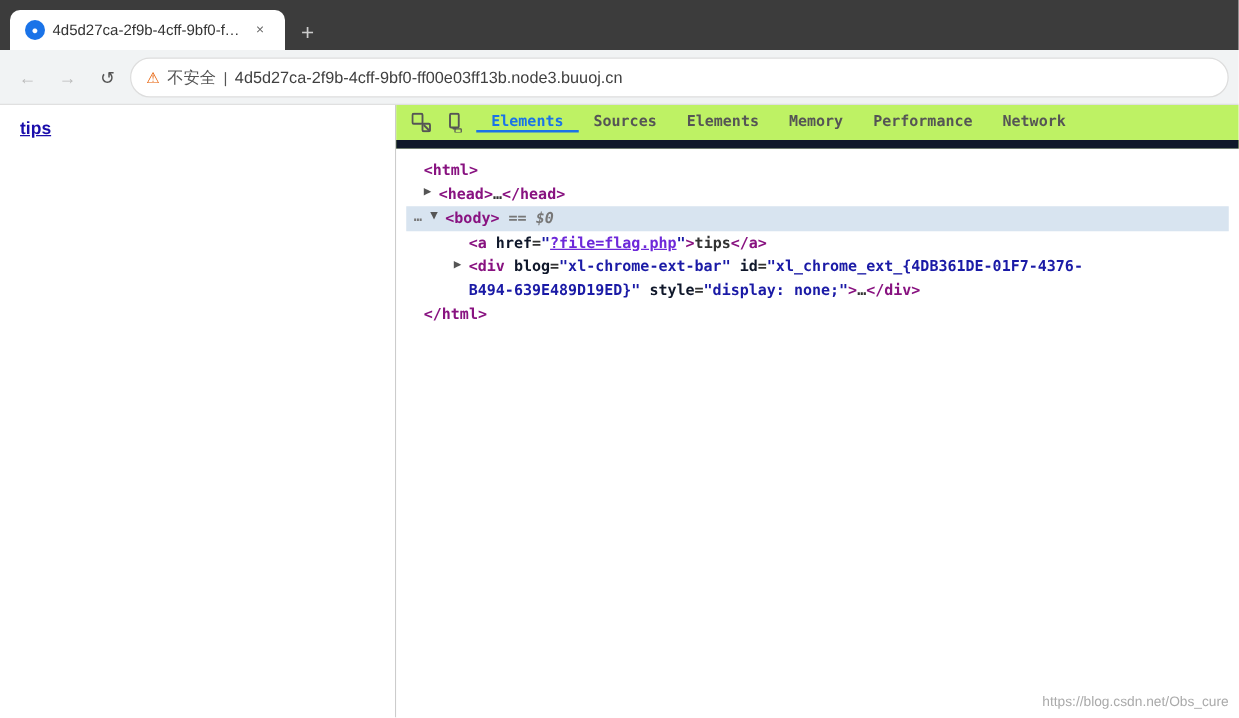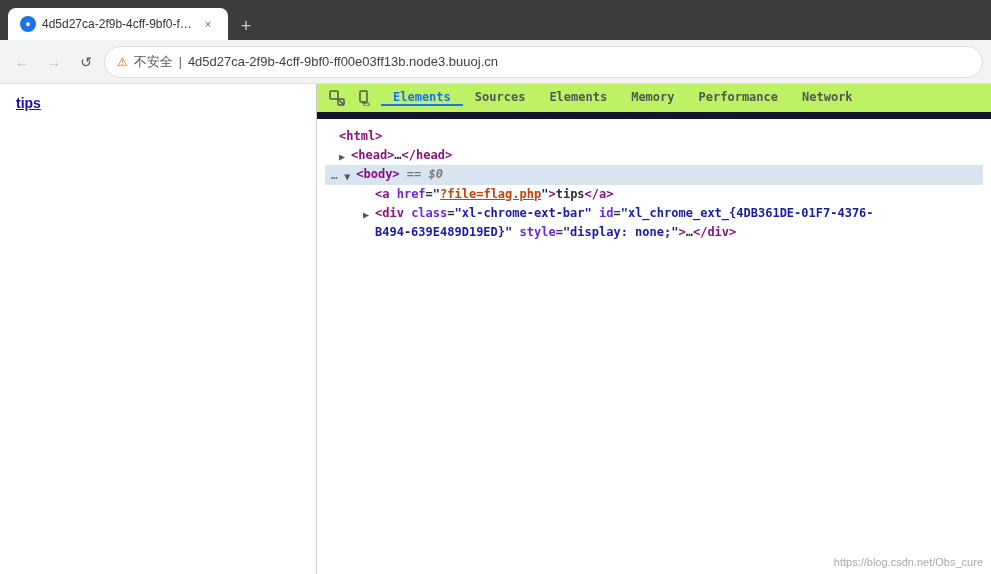--- a/index.html
+++ b/index.html
@@ -175,41 +175,41 @@
       background: #fff;
     }
 
     .dom-tree {
       padding: 4px 8px;
       line-height: 1.6;
     }
 
     .dom-line {
       display: flex;
-      align-items: flex-end;
+      align-items: flex-start;
       padding: 0 2px;
       white-space: pre;
     }
     .dom-line.highlighted {
       background: #d8e4f0;
     }
 
     .expand-arrow {
       display: inline-block;
       width: 12px;
       color: #555;
       font-size: 10px;
       cursor: pointer;
     }
     .expand-arrow.open::before { content: '▼'; }
     .expand-arrow.closed::before { content: '▶'; }
     .expand-arrow.empty { visibility: hidden; }
 
     .tag { color: #881280; }
-    .attr-name { color: #6d28d9; }
+    .attr-name { color: #0f172a; }
     .attr-value { color: #1a1aa6; }
     .equals-sign { color: #333; }
     .text-node { color: #333; }
     .current-marker { color: #777; font-style: italic; }
 
     
     .watermark {
       position: fixed;
       bottom: 6px;
       right: 8px;
@@ -308,32 +308,36 @@
           <span style="display:inline-block;width:4px;"></span>
           <span style="color:#777; font-size:11px;">… </span>
           <span class="expand-arrow open"></span>
           <span class="tag">&lt;body&gt;</span>
           <span class="current-marker"> == $0</span>
         </div>
 
         <div class="dom-line">
           <span style="display:inline-block;width:36px;"></span>
           <span class="expand-arrow empty"></span>
-          <span class="tag">&lt;a </span><span class="attr-name">href</span><span class="equals-sign">=</span><span class="attr-value">"<span style="text-decoration:underline;color:#c2410c">?file=flag.php</span>"</span><span class="tag">&gt;</span><span class="text-node">tips</span><span class="tag">&lt;/a&gt;</span>
+          <span class="tag">&lt;a </span><span class="attr-name">href</span><span class="equals-sign">=</span><span class="attr-value">"<span style="text-decoration:underline;color:#6d28d9">?file=flag.php</span>"</span><span class="tag">&gt;</span><span class="text-node">tips</span><span class="tag">&lt;/a&gt;</span>
         </div>
 
         <div class="dom-line" style="word-break:break-all; white-space: pre-wrap;">
           <span style="display:inline-block;width:36px;"></span>
           <span class="expand-arrow closed"></span>
-          <span class="tag">&lt;div </span><span class="attr-name">class</span><span class="equals-sign">=</span><span class="attr-value">"xl-chrome-ext-bar"</span><span class="tag"> </span><span class="attr-name">id</span><span class="equals-sign">=</span><span class="attr-value">"xl_chrome_ext_{4DB361DE-01F7-4376-</span>
+          <span class="tag">&lt;div </span><span class="attr-name">blog</span><span class="equals-sign">=</span><span class="attr-value">"xl-chrome-ext-bar"</span><span class="tag"> </span><span class="attr-name">id</span><span class="equals-sign">=</span><span class="attr-value">"xl_chrome_ext_{4DB361DE-01F7-4376-</span>
         </div>
         <div class="dom-line" style="white-space: pre-wrap; padding-left: 50px;">
           <span class="attr-value">B494-639E489D19ED}"</span><span class="tag"> </span><span class="attr-name">style</span><span class="equals-sign">=</span><span class="attr-value">"display: none;"</span><span class="tag">&gt;</span><span class="text-node">…</span><span class="tag">&lt;/div&gt;</span>
         </div>
 
 
+        <div class="dom-line">
+          <span class="expand-arrow empty"></span>
+          <span class="tag">&lt;/html&gt;</span>
+        </div>
 
       </div>
     </div>
   </div>
 </div>
 
 <div class="watermark">https://blog.csdn.net/Obs_cure</div>
 
 </body></html>

